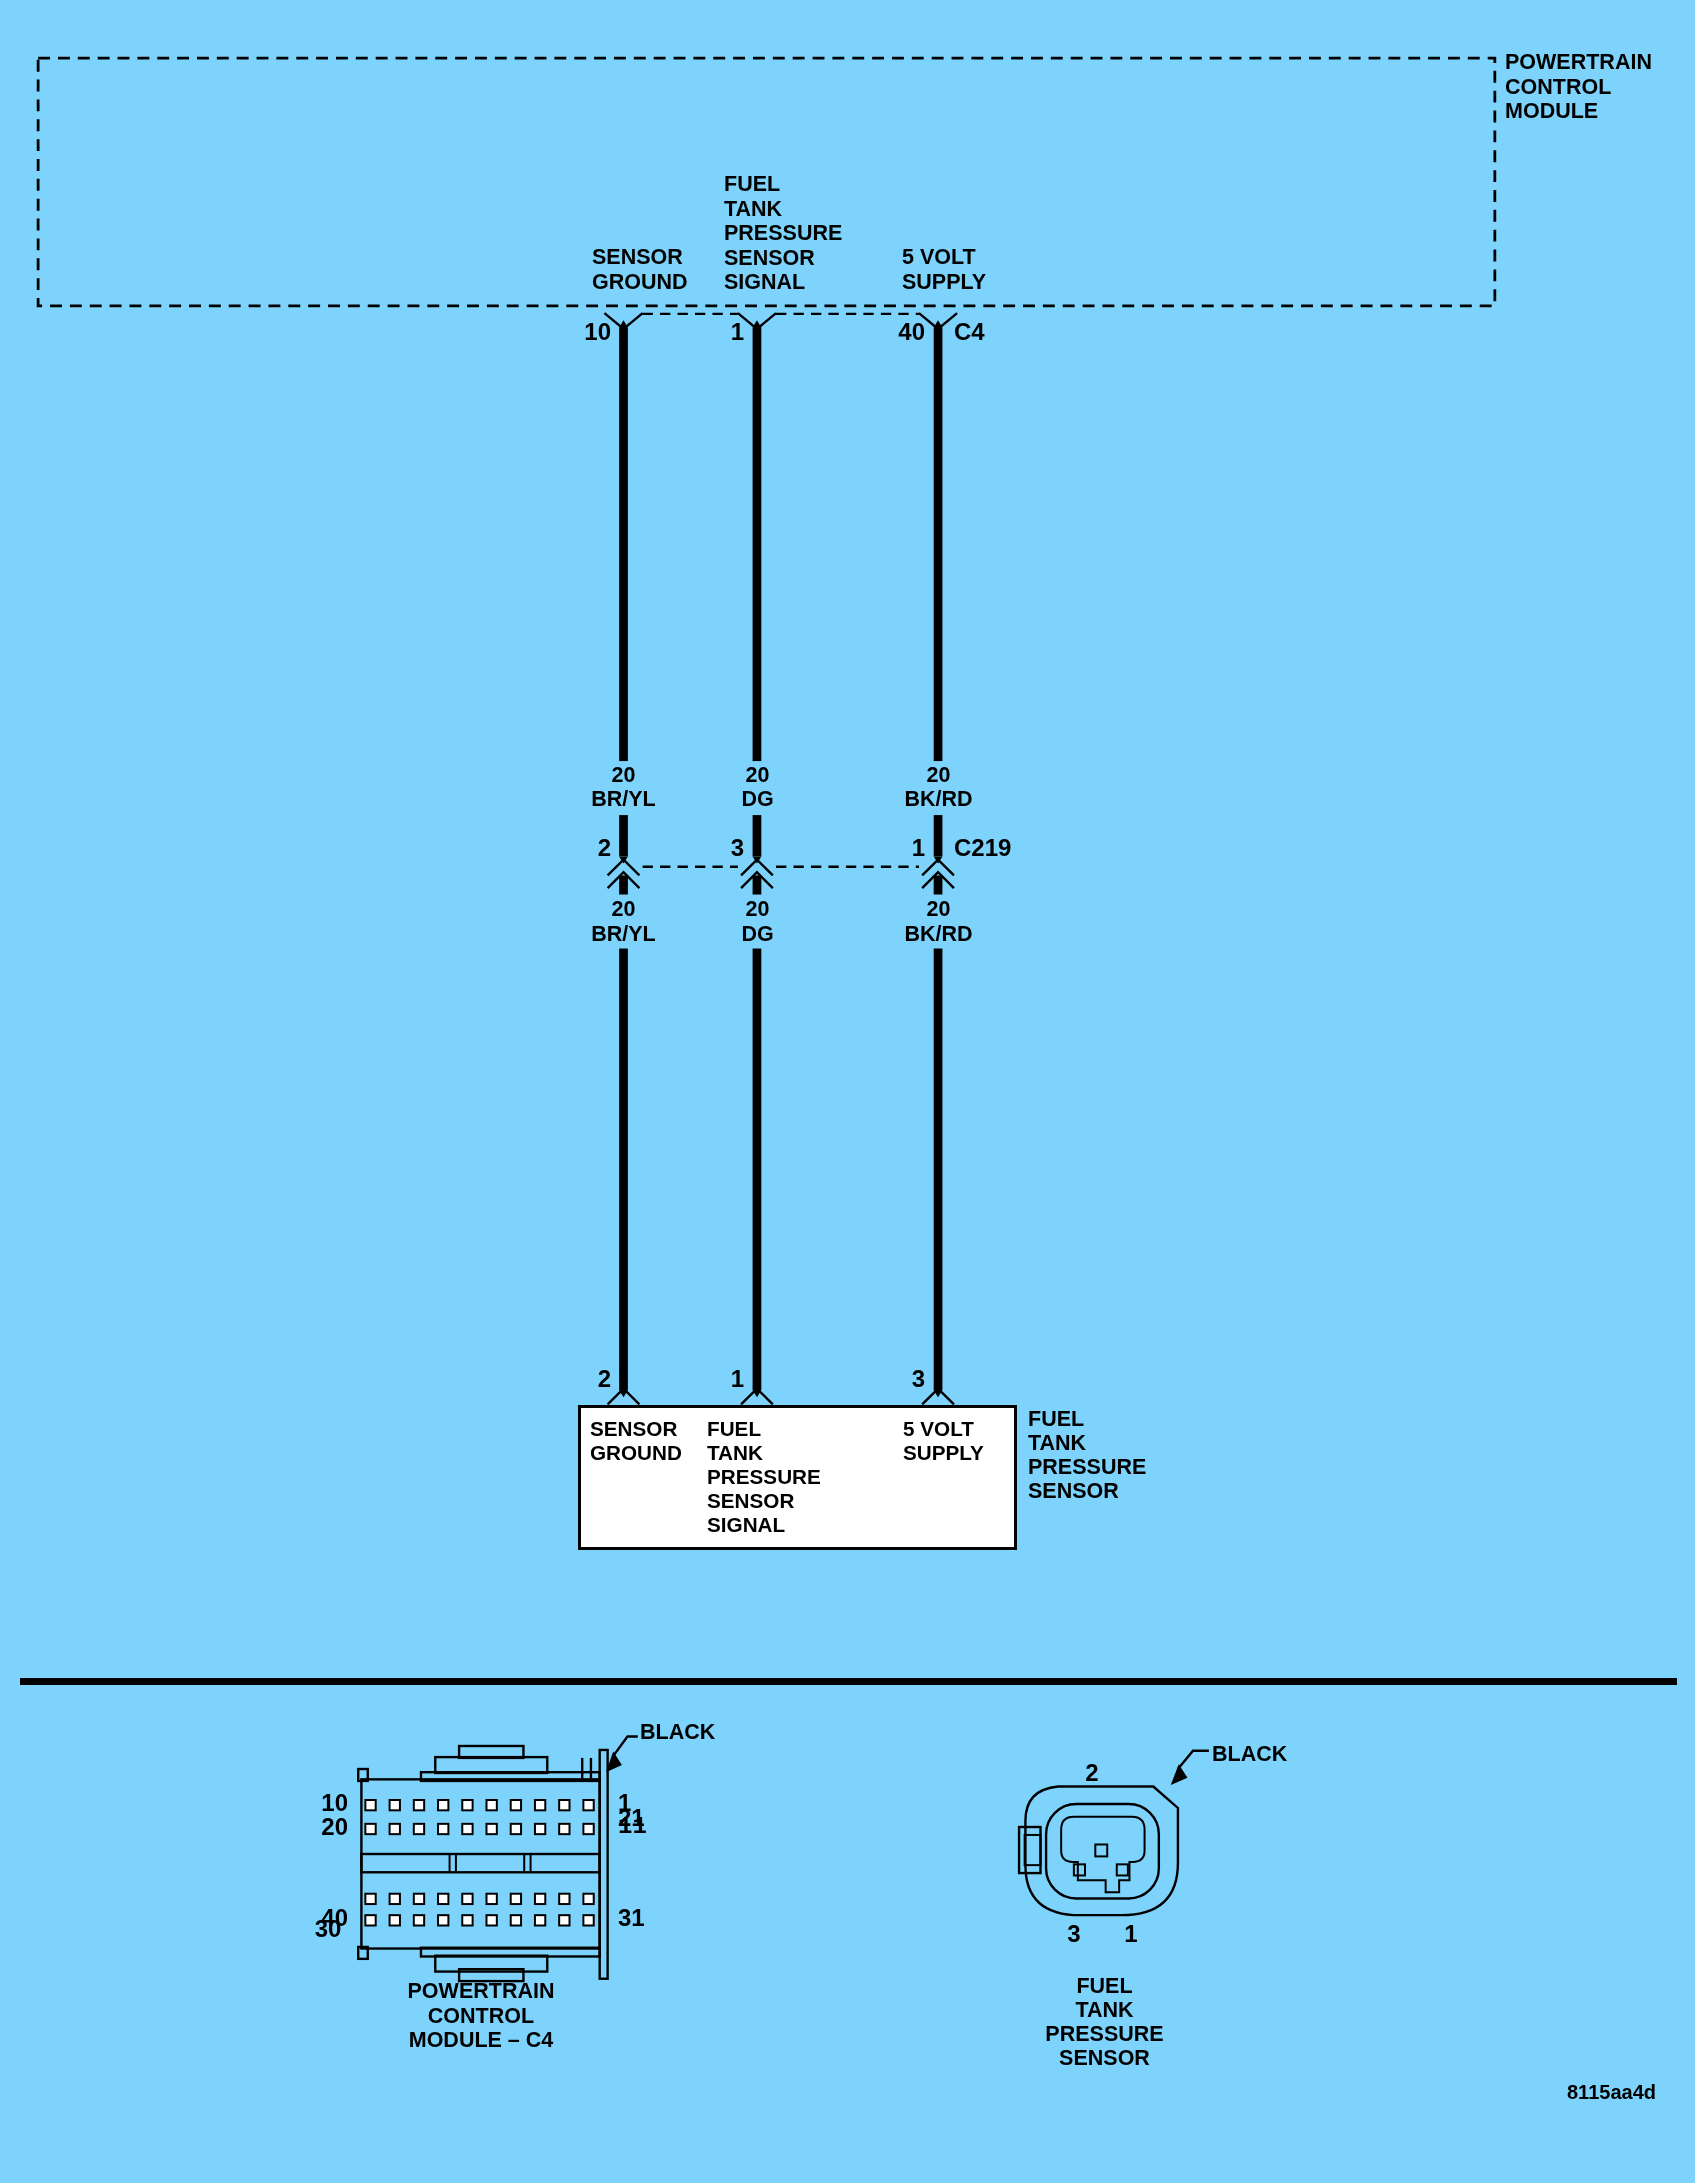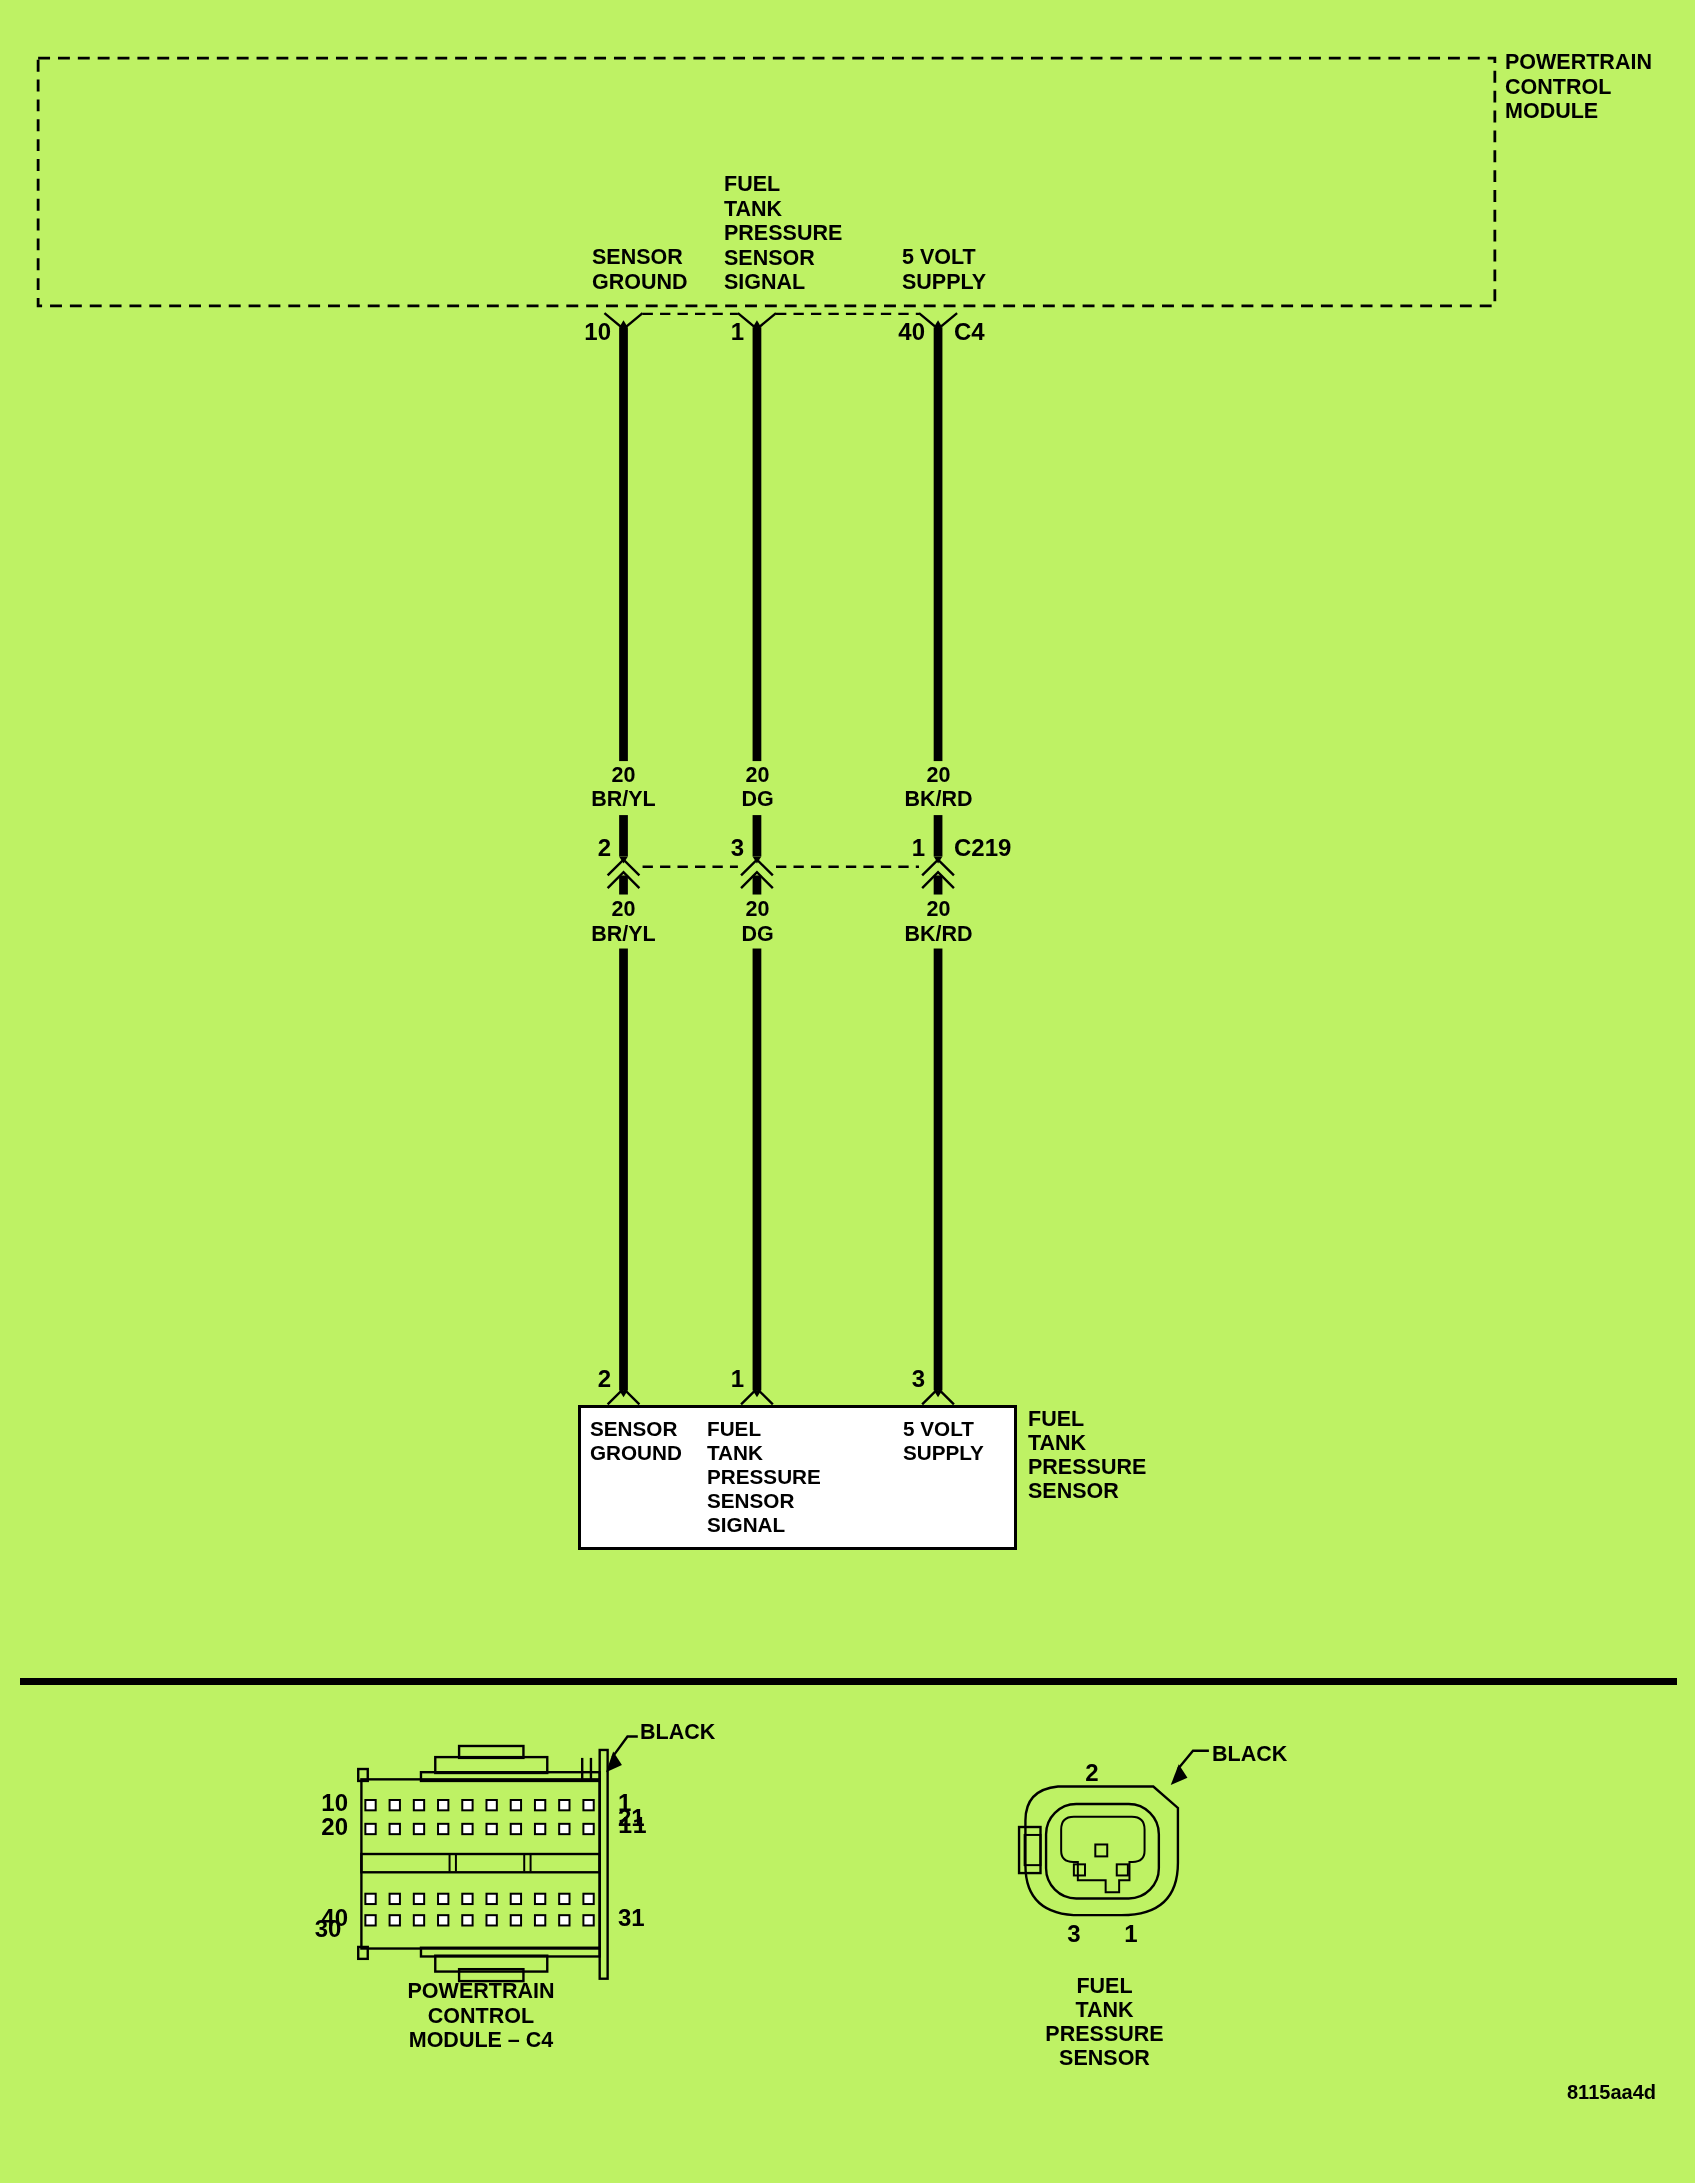--- a/index.html
+++ b/index.html
@@ -1,16 +1,16 @@
 <!DOCTYPE html>
 <html style="font-size:12.7px"><head>
 <meta charset="utf-8">
 <style>
   html,body{margin:0;padding:0;background:#fff;}
-  #page{position:relative;width:1695px;height:2183px;background:#bef264;overflow:hidden;
+  #page{position:relative;width:1695px;height:2183px;background:#7dd3fc;overflow:hidden;
         font-family:"Liberation Sans","DejaVu Sans",sans-serif;color:#000;}
   #gfx{position:absolute;left:0;top:0;width:1695px;height:2183px;pointer-events:none;}
   .lbl{position:absolute;font-weight:bold;white-space:pre-line;color:#000;}
   .f27{font-size:21.5px;line-height:24.6px;}
   .f26{font-size:20.7px;line-height:24px;}
   .f28{font-size:24px;line-height:24px;}
   .f25{font-size:20px;line-height:21.5px;text-align:center;}
   .pin{width:87px;text-align:right;}
   .ctr{text-align:center;}
   .sensor-box{position:absolute;left:578px;top:1405px;width:439px;height:145px;

